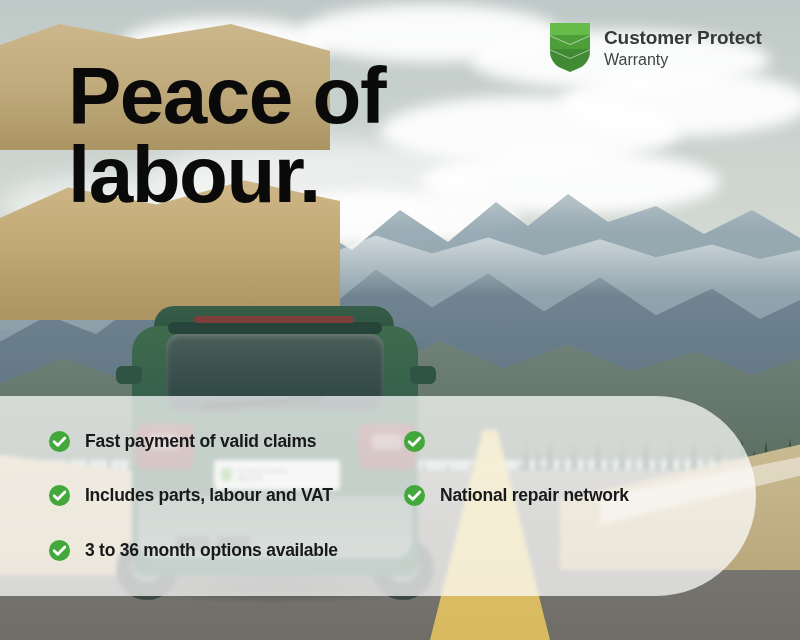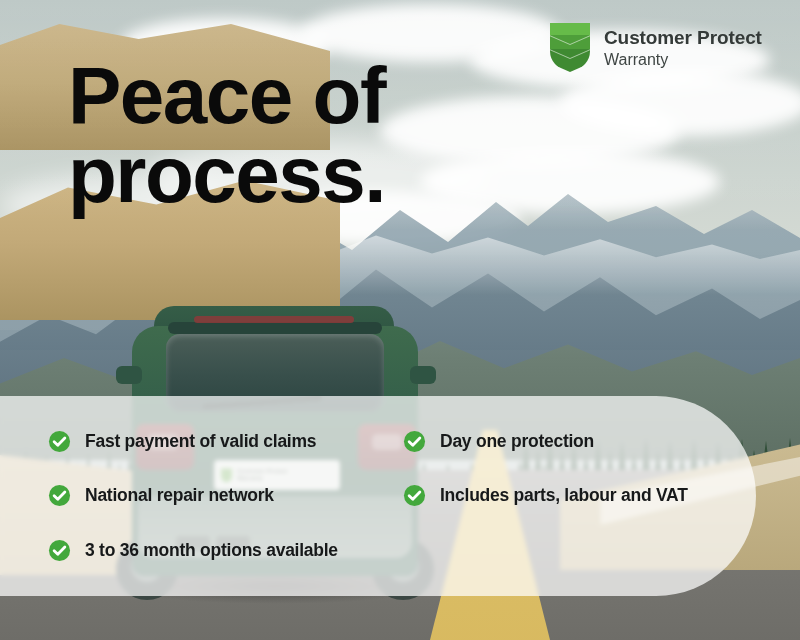--- a/index.html
+++ b/index.html
@@ -319,56 +319,55 @@
       </g>
     </svg>
     <div class="logo-text">
       <div class="logo-title">Customer Protect</div>
       <div class="logo-sub">Warranty</div>
     </div>
   </div>
 
   <h1 class="headline">
     <span class="ln">Peace of</span>
-    <span class="ln">process.</span>
+    <span class="ln">labour.</span>
   </h1>
 
   <div class="panel"></div>
   <div class="features">
 
     <div class="feature">
       <svg class="check" viewBox="0 0 24 24">
         <circle cx="12" cy="12" r="11" fill="#43a83c"></circle>
         <path d="M6.4 12.3 L10.2 16 L17.6 8.4" fill="none" stroke="#ffffff" stroke-width="2.9" stroke-linecap="round" stroke-linejoin="round"></path>
       </svg>
       <span class="feature-label">Fast payment of valid claims</span>
     </div>
 
     <div class="feature">
       <svg class="check" viewBox="0 0 24 24">
         <circle cx="12" cy="12" r="11" fill="#43a83c"></circle>
         <path d="M6.4 12.3 L10.2 16 L17.6 8.4" fill="none" stroke="#ffffff" stroke-width="2.9" stroke-linecap="round" stroke-linejoin="round"></path>
       </svg>
-      <span class="feature-label">Day one protection</span>
+    </div>
+
+    <div class="feature">
+      <svg class="check" viewBox="0 0 24 24">
+        <circle cx="12" cy="12" r="11" fill="#43a83c"></circle>
+        <path d="M6.4 12.3 L10.2 16 L17.6 8.4" fill="none" stroke="#ffffff" stroke-width="2.9" stroke-linecap="round" stroke-linejoin="round"></path>
+      </svg>
+      <span class="feature-label">Includes parts, labour and VAT</span>
     </div>
 
     <div class="feature">
       <svg class="check" viewBox="0 0 24 24">
         <circle cx="12" cy="12" r="11" fill="#43a83c"></circle>
         <path d="M6.4 12.3 L10.2 16 L17.6 8.4" fill="none" stroke="#ffffff" stroke-width="2.9" stroke-linecap="round" stroke-linejoin="round"></path>
       </svg>
       <span class="feature-label">National repair network</span>
-    </div>
-
-    <div class="feature">
-      <svg class="check" viewBox="0 0 24 24">
-        <circle cx="12" cy="12" r="11" fill="#43a83c"></circle>
-        <path d="M6.4 12.3 L10.2 16 L17.6 8.4" fill="none" stroke="#ffffff" stroke-width="2.9" stroke-linecap="round" stroke-linejoin="round"></path>
-      </svg>
-      <span class="feature-label">Includes parts, labour and VAT</span>
     </div>
 
     <div class="feature">
       <svg class="check" viewBox="0 0 24 24">
         <circle cx="12" cy="12" r="11" fill="#43a83c"></circle>
         <path d="M6.4 12.3 L10.2 16 L17.6 8.4" fill="none" stroke="#ffffff" stroke-width="2.9" stroke-linecap="round" stroke-linejoin="round"></path>
       </svg>
       <span class="feature-label">3 to 36 month options available</span>
     </div>
 

